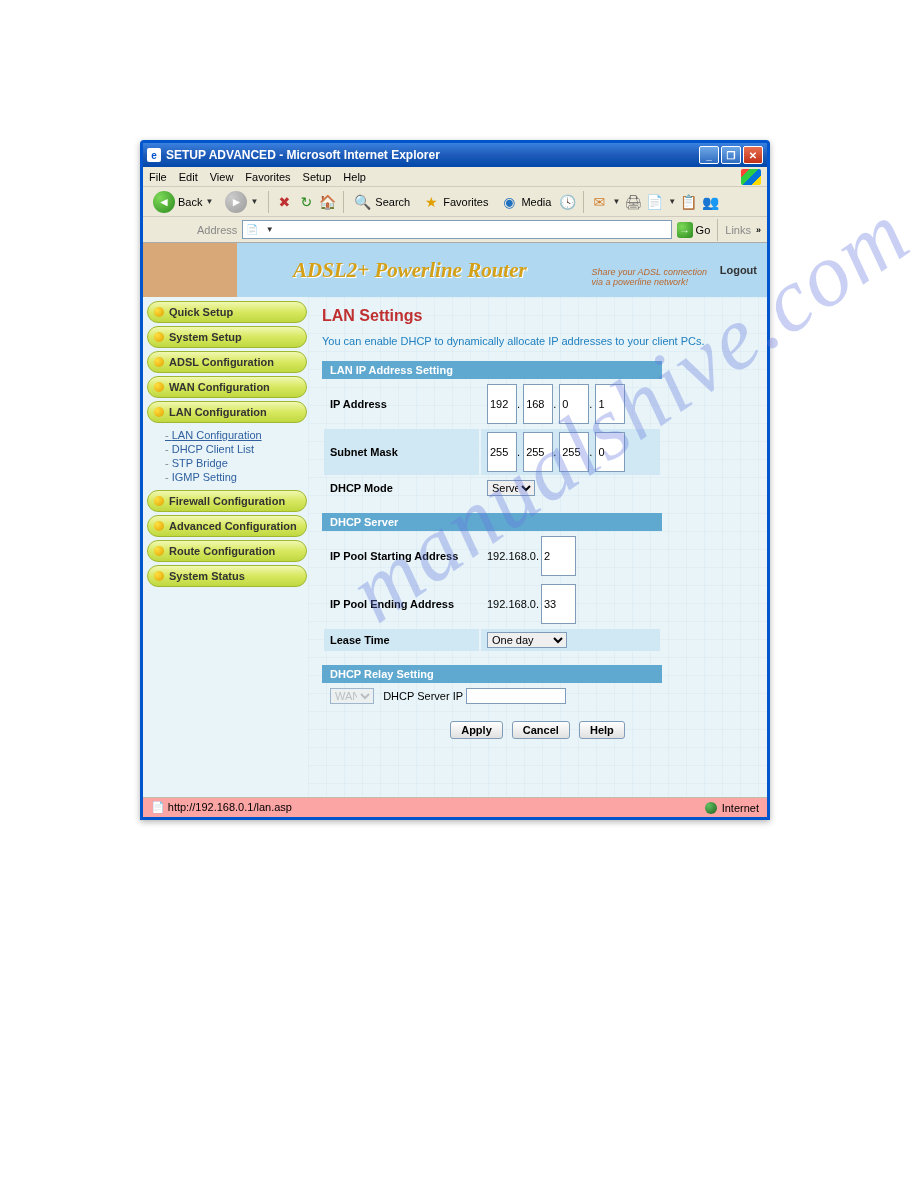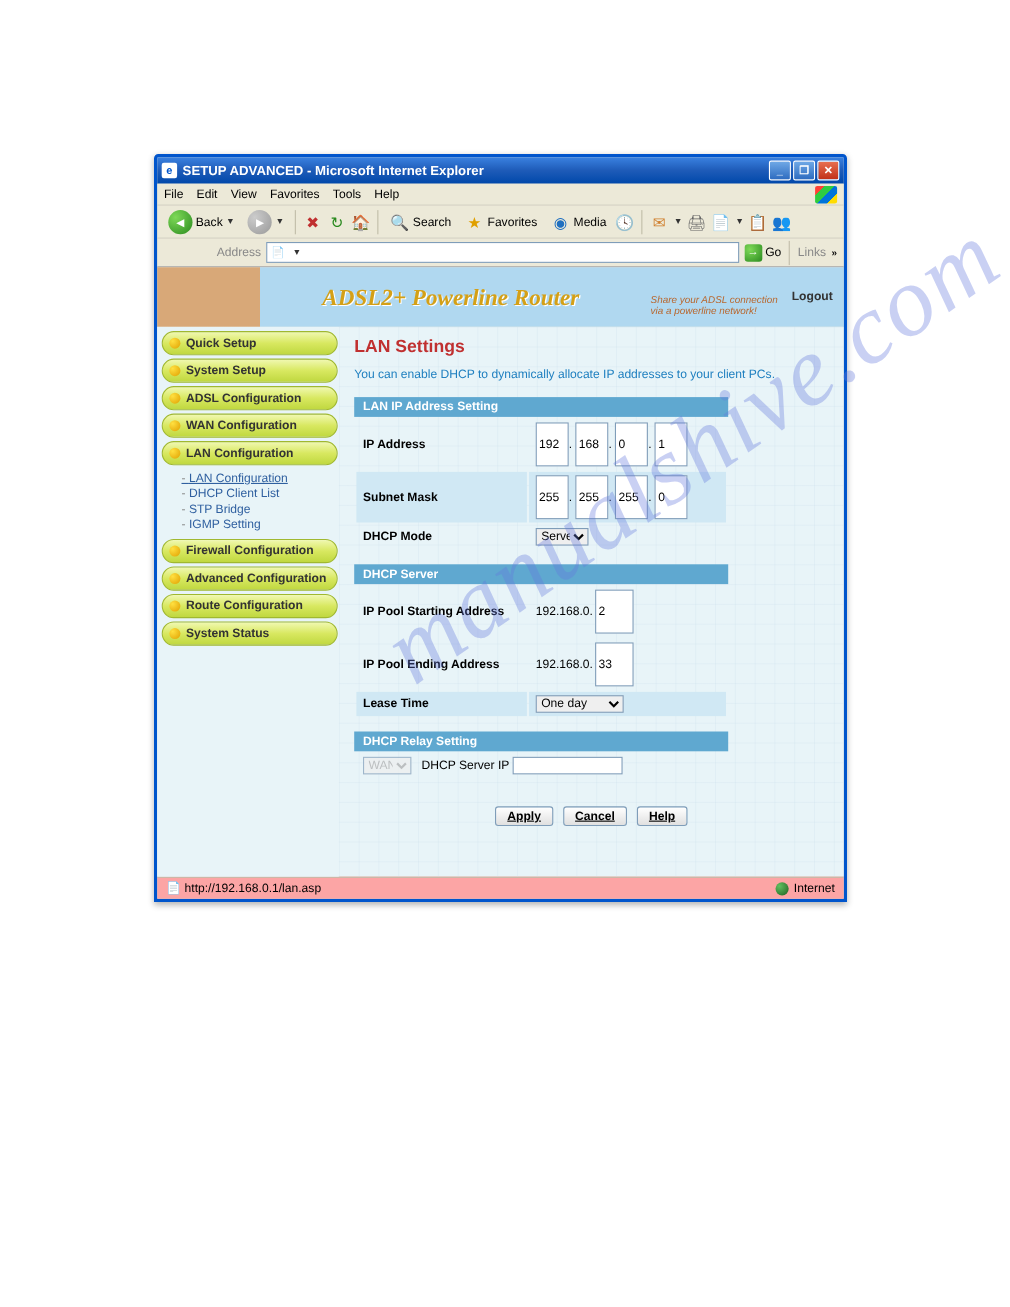--- a/index.html
+++ b/index.html
@@ -52,21 +52,21 @@
 .form-table { width: 340px; margin-bottom: 12px; }
 .form-table td { padding: 3px 6px; font-size: 11px; vertical-align: middle; }
 .form-table td.lbl { font-weight: bold; width: 155px; }
 .form-table td.even { background: #d0e8f4; }
 .oct { width: 30px; border: 1px solid #7f9db9; padding: 13px 2px; font-size: 11px; }
 .txt { border: 1px solid #7f9db9; padding: 1px 3px; font-size: 11px; }
 select { border: 1px solid #7f9db9; font-size: 11px; }
 .prefix { font-size: 11px; margin-right: 2px; }
 .opt { font-size: 11px; color: #333; }
 .btn-row { text-align: center; margin-top: 10px; }
-.form-btn { border: 1px solid #7f9db9; border-radius: 3px; background: linear-gradient(#fff,#e0e0e0); padding: 2px 10px; font-size: 11px; font-weight: bold; cursor: pointer; margin: 12px 3px; text-decoration: underline; }
+.form-btn { border: 1px solid #7f9db9; border-radius: 3px; background: linear-gradient(#fff,#e0e0e0); padding: 2px 10px; font-size: 11px; font-weight: bold; cursor: pointer; margin: 0 3px; }
 .statusbar { background: #fca5a5; height: 20px; display: flex; align-items: center; justify-content: space-between; padding: 0 8px; border-top: 1px solid #c0bca8; font-size: 11px; }
 .status-right { display: flex; align-items: center; gap: 5px; }
 .globe { width: 12px; height: 12px; border-radius: 50%; background: radial-gradient(circle at 30% 30%, #60c060, #206020); }
 .watermark { position: absolute; top: 360px; left: 300px; font-size: 90px; font-style: italic; color: rgba(100,120,220,0.35); transform: rotate(-35deg); pointer-events: none; z-index: 999; font-family: Georgia, serif; letter-spacing: 2px; }
 </style>
 </head>
 <body>
 
 <div class="page-wrap">
 <div class="watermark">manualshive.com</div>
@@ -83,21 +83,21 @@
       <div class="win-btn win-max">❐</div>
       <div class="win-btn win-close">✕</div>
     </div>
   </div>
 
   <div class="menubar">
     <span>File</span>
     <span>Edit</span>
     <span>View</span>
     <span>Favorites</span>
-    <span>Tools</span>
+    <span>Setup</span>
     <span>Help</span>
     <span class="win-logo"></span>
   </div>
 
   <div class="toolbar">
     <div class="tool-btn">
       <span class="tool-circle back-circle">◄</span>
       <span>Back</span>
       <span class="tool-drop">▼</span>
     </div>

